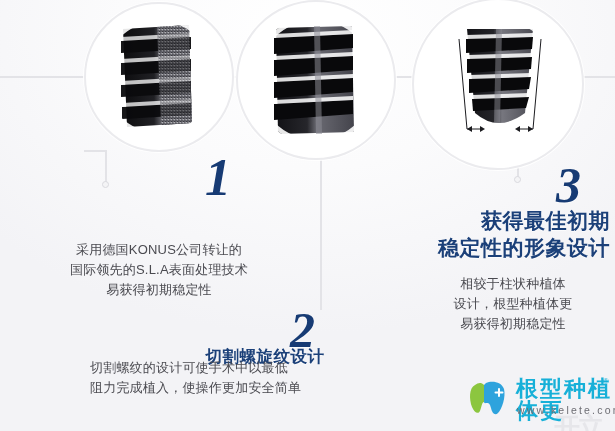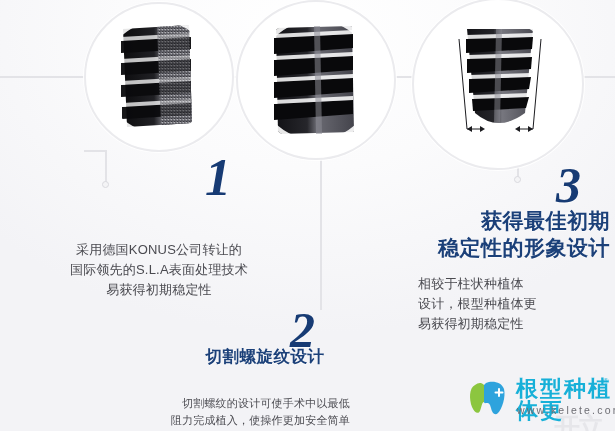--- a/index.html
+++ b/index.html
@@ -263,33 +263,33 @@
   <div class="body" style="left:48px; top:240px; width:222px; font-size:13px; text-align:center;">
     <div>采用德国KONUS公司转让的</div>
     <div>国际领先的S.L.A表面处理技术</div>
     <div>易获得初期稳定性</div>
   </div>
 
   <div class="numeral" style="left:290px; top:305px; font-size:50px;">2</div>
 
   <div class="heading" style="left:150px; top:346px; width:230px; font-size:16.5px; text-align:center;">切割螺旋纹设计</div>
 
-  <div class="body" style="left:90px; top:395px; width:260px; font-size:11px; text-align:right;">
+  <div class="body" style="left:90px; top:358px; width:260px; font-size:13px; text-align:left;">
     <div>切割螺纹的设计可使手术中以最低</div>
     <div>阻力完成植入，使操作更加安全简单</div>
   </div>
 
   <div class="numeral" style="left:556px; top:160px; font-size:50px;">3</div>
 
   <div class="heading" style="left:418px; top:208px; width:192px; font-size:21px; text-align:right;">
     <div>获得最佳初期</div>
     <div>稳定性的形象设计</div>
   </div>
 
-  <div class="body" style="left:418px; top:274px; width:190px; font-size:13px; text-align:left;">
+  <div class="body" style="left:418px; top:274px; width:190px; font-size:13px; text-align:center;">
     <div>相较于柱状种植体</div>
     <div>设计，根型种植体更</div>
     <div>易获得初期稳定性</div>
   </div>
 
   <div id="logo">
     <span class="ghost">开立特</span>
     <svg width="44" height="40" viewBox="0 0 44 40" style="position:absolute;left:0;top:2px;">
       <path d="M7 6 C1 9 1 20 4 28 C6 33 10 36 12 32 C13.5 28 14 23 16 23 L16 6 C13 3 10 4 7 6 Z" fill="#8cc63f"></path>
       <path d="M18 4 C24 1 34 3 36 10 C38 18 34 30 30 34 C27 37 24 34 23 29 C22 25 21 24 19 24

